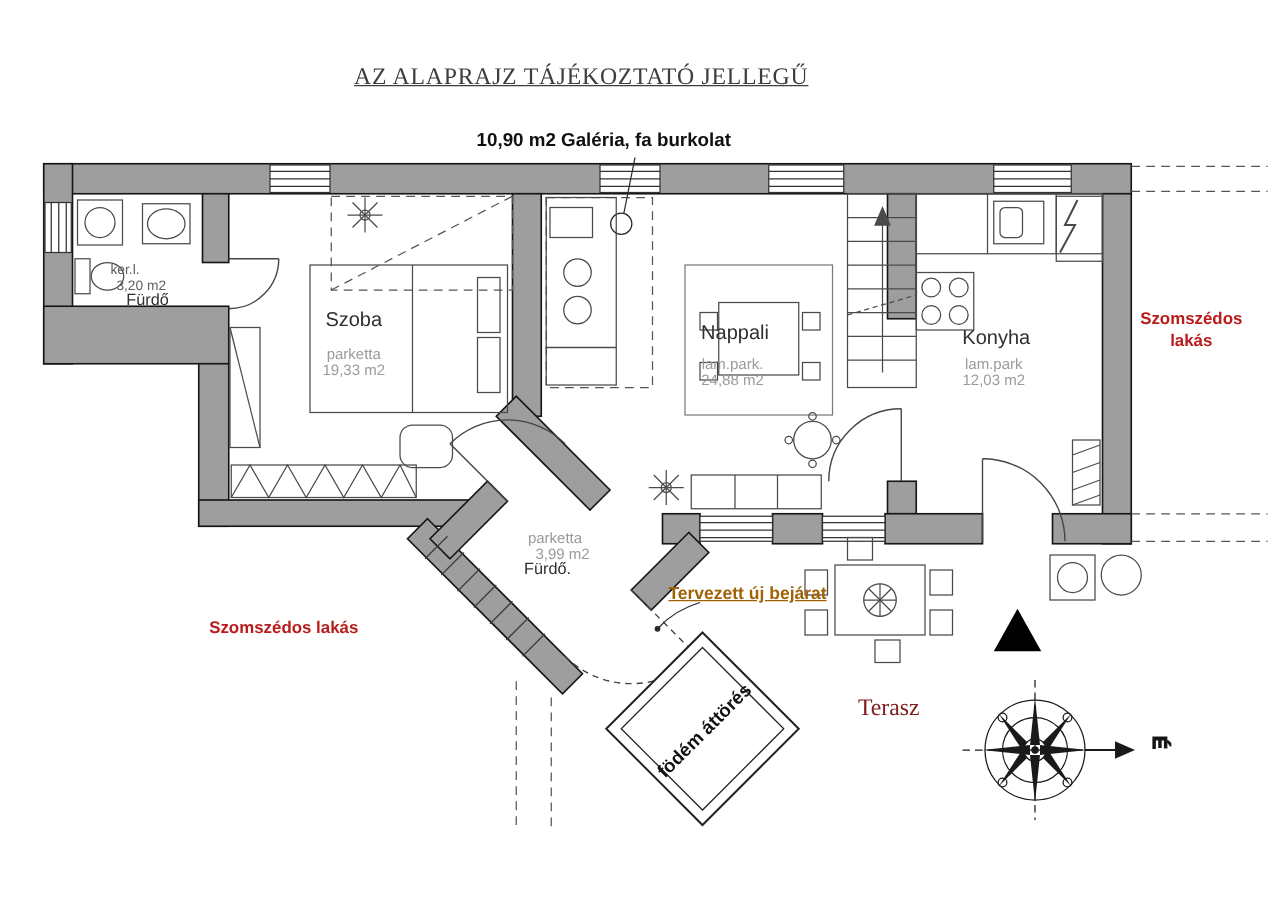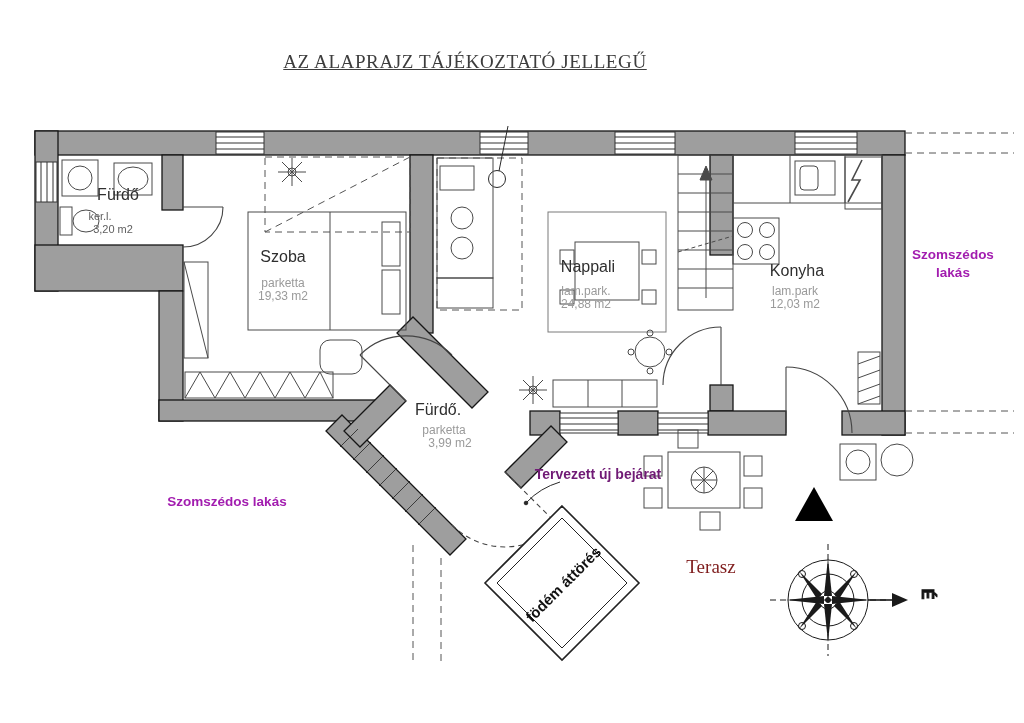--- a/index.html
+++ b/index.html
@@ -4,26 +4,26 @@
 <style>
   html,body{margin:0;padding:0;background:#ffffff;}
   .plan{position:relative;width:1024px;height:723px;background:#ffffff;overflow:hidden;
         font-family:"Liberation Sans",sans-serif;}
   .plan svg{position:absolute;left:0;top:0;}
   .lbl{position:absolute;transform:translateX(-50%);white-space:nowrap;line-height:1.1;}
   .title{font-family:"Liberation Serif",serif;font-size:19px;color:#3d3d3d;
          text-decoration:underline;letter-spacing:.6px;}
   .bold-note{font-size:15px;font-weight:bold;color:#101010;}
   .room-name{font-size:16px;color:#2f2f2f;}
-  .room-name.small{font-size:16px;}
+  .room-name.small{font-size:13px;margin-top:47px;}
   .room-sub{font-size:12px;color:#9a9a9a;text-align:center;}
   .room-sub.dark{font-size:11px;color:#5f5f5f;}
   .serif-big{font-family:"Liberation Serif",serif;font-size:19px;color:#7f1d1d;}
-  .neighbor{font-size:13.5px;font-weight:600;color:#a21caf;}
-  .entrance-note{font-size:14px;font-weight:bold;color:#701a75;}
+  .neighbor{font-size:13.5px;font-weight:600;color:#b91c1c;}
+  .entrance-note{font-size:14px;font-weight:bold;color:#a16207;text-decoration:underline;}
 </style>
 </head>
 <body>
 
 <div class="plan">
 
 <svg width="1024" height="723" viewBox="0 0 1024 723">
 
   <g fill="#9e9e9e" stroke="#161616" stroke-width="1.3">
     <rect x="35" y="131" width="870" height="24"></rect>
@@ -308,20 +308,21 @@
       <line x1="868" y1="600" x2="892" y2="600" stroke-width="1.6"></line>
       <polygon points="892,593 892,607 908,600" fill="#1a1a1a" stroke="none"></polygon>
     </g>
     <text transform="translate(922,594) rotate(90)" text-anchor="middle" font-family="Liberation Sans, sans-serif" font-size="16" font-weight="bold" fill="#111111">É</text>
   </g>
 
 </svg>
 
 <div class="lbl title" style="left:465px;top:52px">AZ ALAPRAJZ TÁJÉKOZTATÓ JELLEGŰ</div>
 
+<div class="lbl bold-note" style="left:483px;top:105px">10,90 m2 Galéria, fa burkolat</div>
 
 <div class="lbl room-name small" style="left:118px;top:186px">Fürdő</div>
 <div class="lbl room-sub dark" style="left:100px;top:210px">ker.l.</div>
 <div class="lbl room-sub dark" style="left:113px;top:223px">3,20  m2</div>
 
 <div class="lbl room-name" style="left:283px;top:248px">Szoba</div>
 <div class="lbl room-sub" style="left:283px;top:277px">parketta</div>
 <div class="lbl room-sub" style="left:283px;top:290px">19,33 m2</div>
 
 <div class="lbl room-name" style="left:588px;top:258px">Nappali</div>

